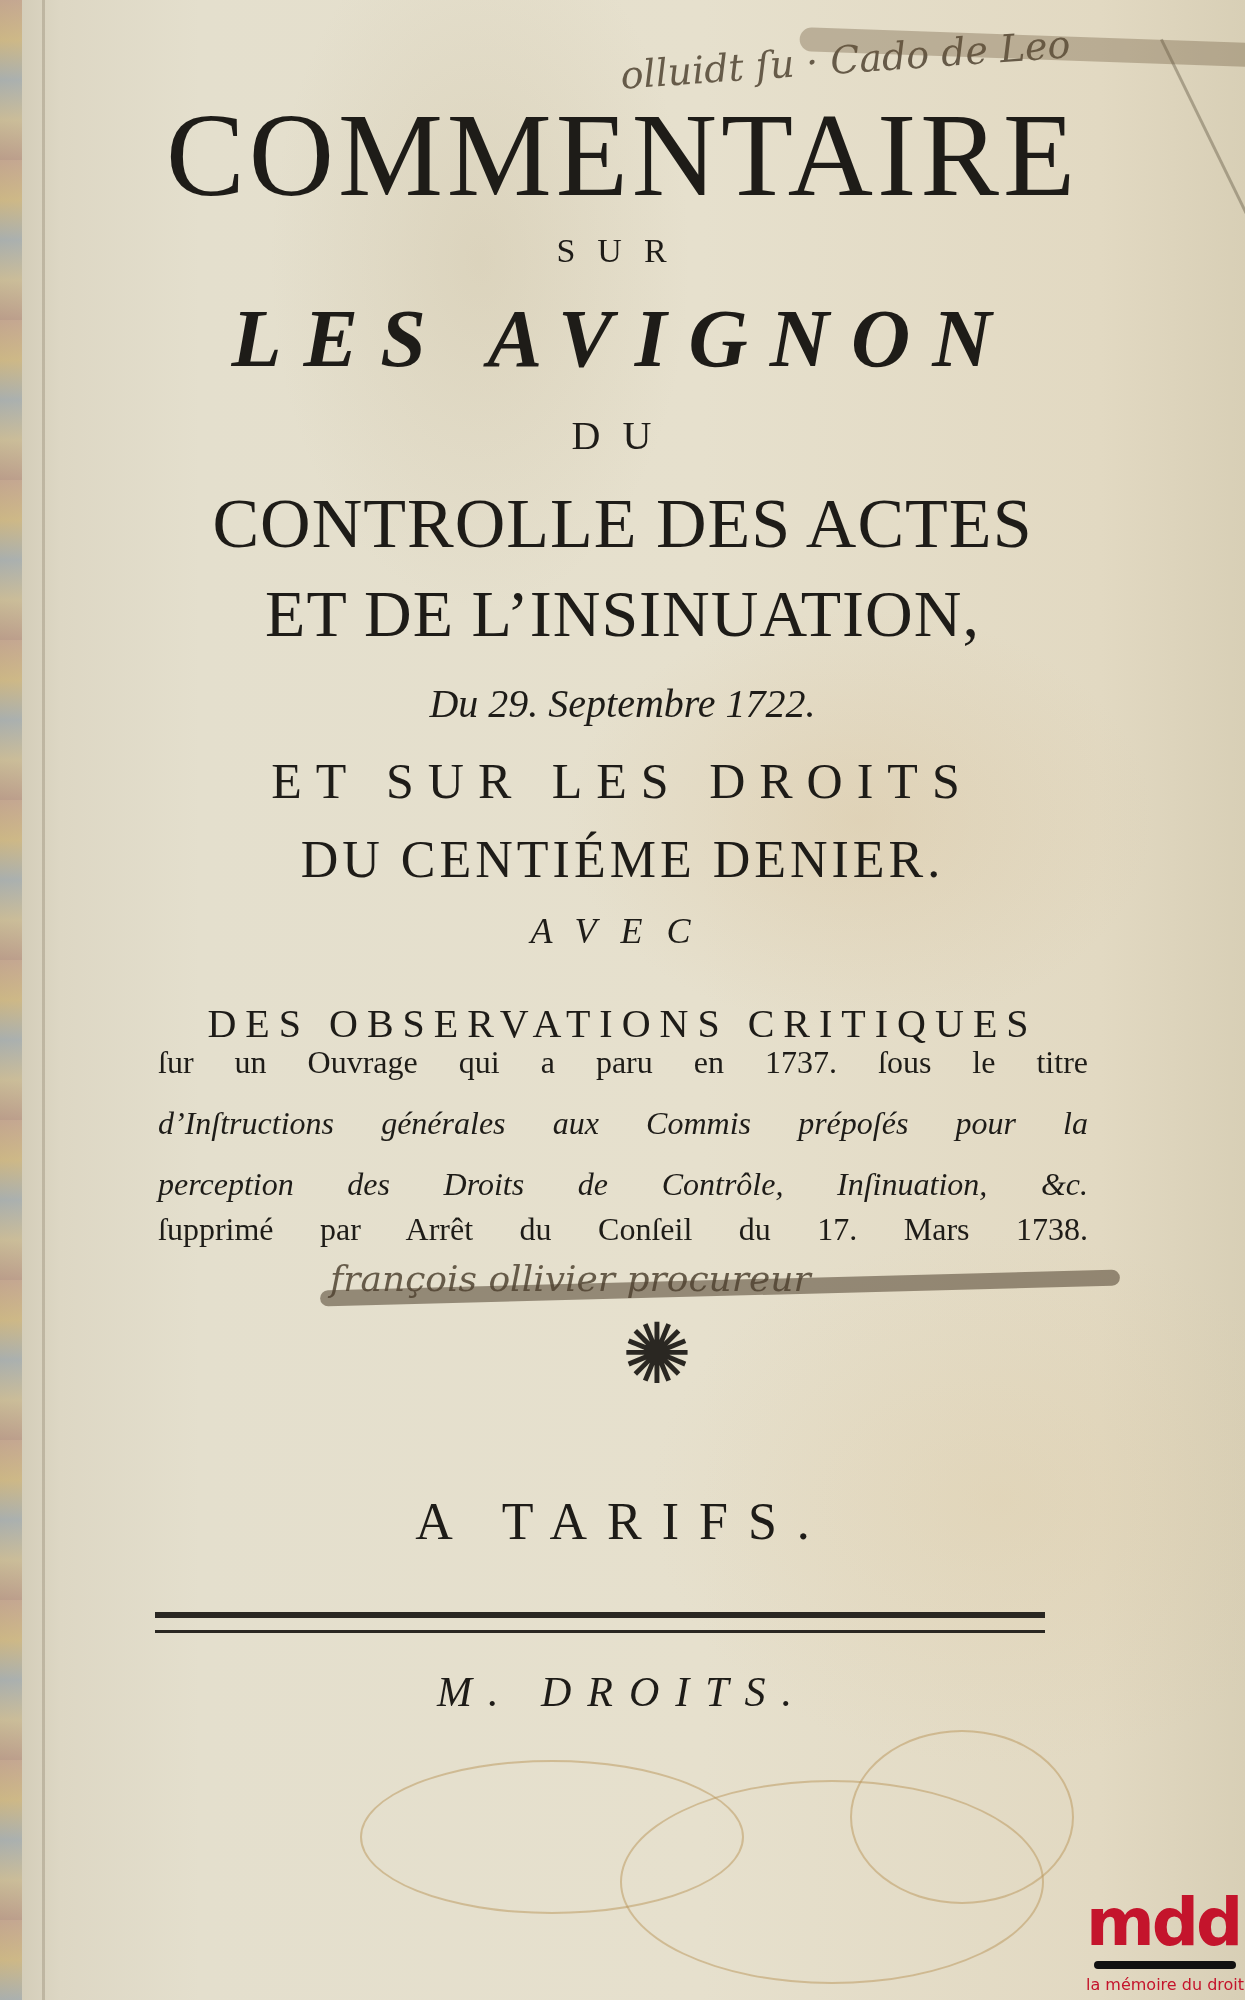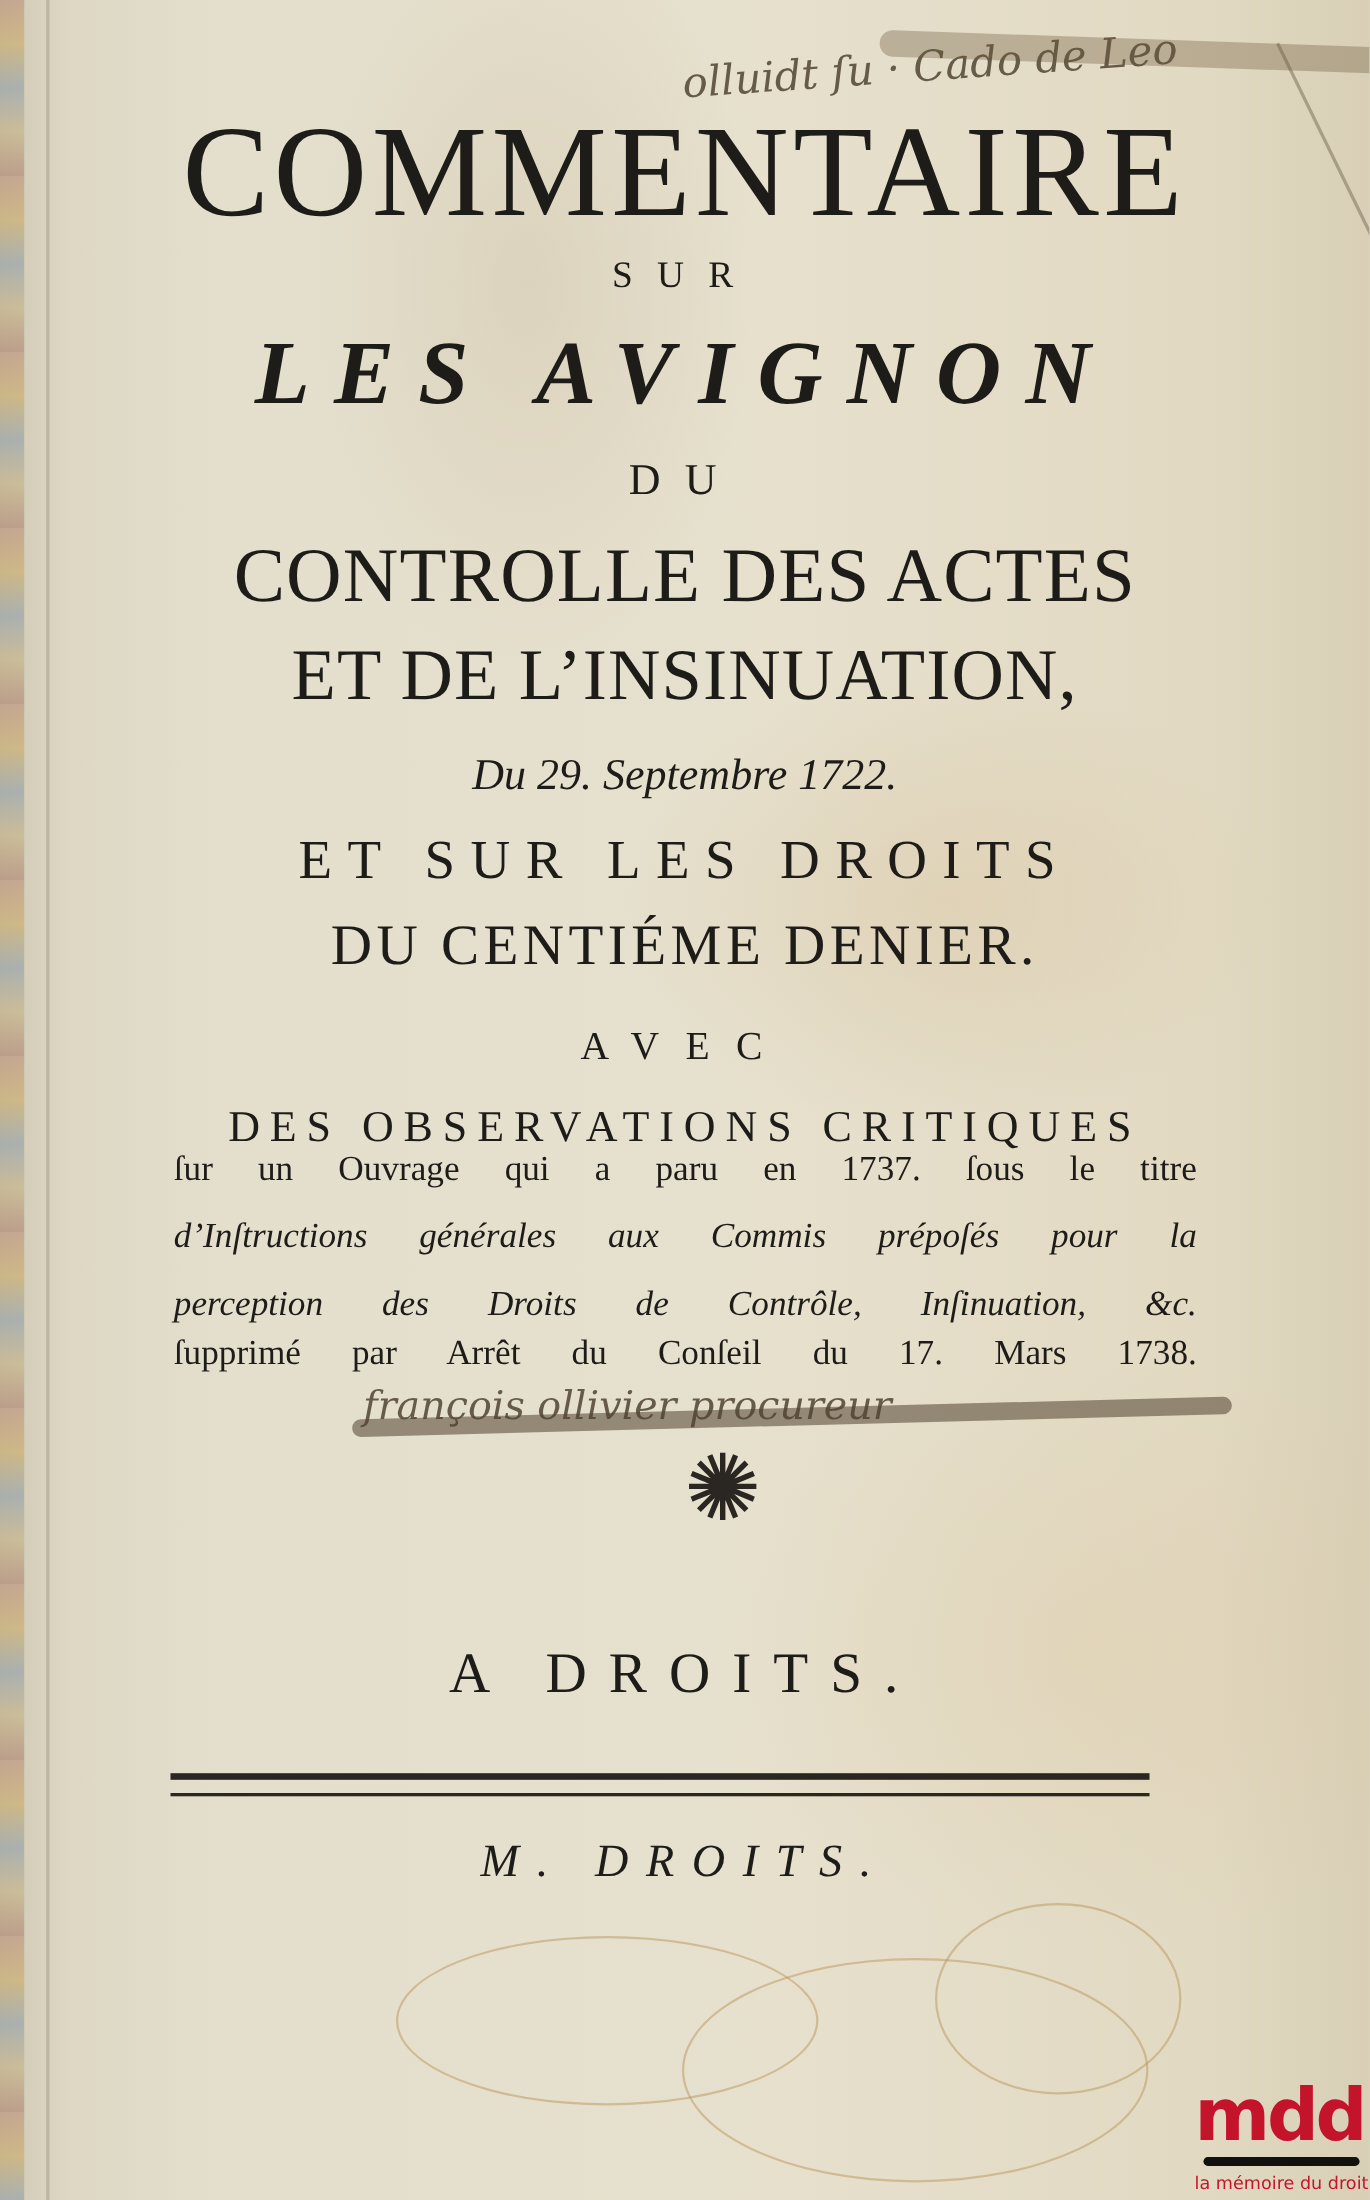--- a/index.html
+++ b/index.html
@@ -29,21 +29,21 @@
     .center { position: absolute; left: 0; width: 1245px; text-align: center; white-space: nowrap; }
     .t1 { top: 88px; font-size: 118px; letter-spacing: 4px; font-family: Liberation Serif, serif; }
     .t2 { top: 232px; font-size: 34px; letter-spacing: 22px; }
     .t3 { top: 292px; font-size: 82px; font-style: italic; letter-spacing: 22px; font-weight: bold; }
     .t4 { top: 412px; font-size: 40px; letter-spacing: 22px; }
     .t5 { top: 484px; font-size: 70px; letter-spacing: 1px; }
     .t6 { top: 576px; font-size: 66px; letter-spacing: 1px; }
     .t7 { top: 680px; font-size: 40px; font-style: italic; }
     .t8 { top: 752px; font-size: 50px; letter-spacing: 14px; }
     .t9 { top: 830px; font-size: 52px; letter-spacing: 4px; }
-    .t10 { top: 930px; font-size: 36px; letter-spacing: 24px; }
+    .t10 { top: 910px; font-size: 36px; font-style: italic; letter-spacing: 24px; }
     .t11 { top: 1000px; font-size: 40px; letter-spacing: 9px; }
     .para {
       position: absolute; left: 158px; width: 930px; font-size: 32px; line-height: 45px;
       text-align: justify; text-align-last: justify; white-space: nowrap;
     }
     .para .line { display: block; text-align: justify; text-align-last: justify; }
     .it { font-style: italic; margin-top: 16px; }
     .t12 { top: 1040px; }
     .pub { top: 1492px; font-size: 52px; letter-spacing: 20px; }
     .year { top: 1668px; font-size: 42px; font-style: italic; letter-spacing: 16px; }
@@ -114,21 +114,21 @@
   <div class="para t12">
     <span class="line">ſur un Ouvrage qui a paru en 1737. ſous le titre</span>
     <span class="line it">d’Inſtructions générales aux Commis prépoſés pour la</span>
     <span class="line it">perception des Droits de Contrôle, Inſinuation, &amp;c.</span>
     <span class="line">ſupprimé par Arrêt du Conſeil du 17. Mars 1738.</span>
   </div>
 
   <div class="manuscript ms-sig">françois ollivier procureur</div>
   <div class="ornament">✺</div>
 
-  <div class="center pub">A DROITS.</div>
+  <div class="center pub">A TARIFS.</div>
   <div class="rule"></div>
   <div class="center year">M. DROITS.</div>
 
   <div class="pencil" style="left:360px;top:1760px;width:380px;height:150px;"></div>
   <div class="pencil" style="left:620px;top:1780px;width:420px;height:200px;"></div>
   <div class="pencil" style="left:850px;top:1730px;width:220px;height:170px;"></div>
 
   <div class="logo">
     <span class="logo-mark"><span>mdd</span></span>
     <span class="logo-bar"></span>

